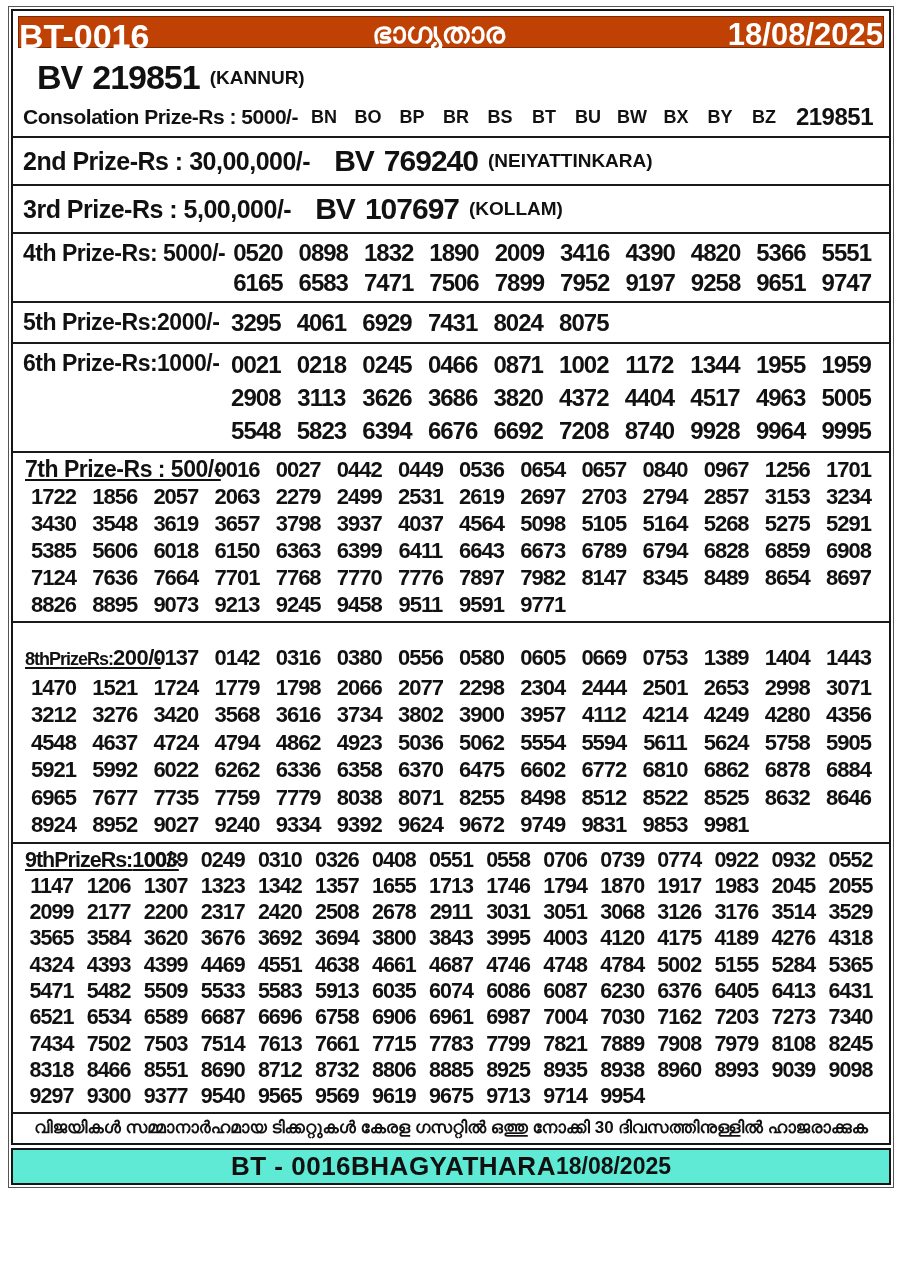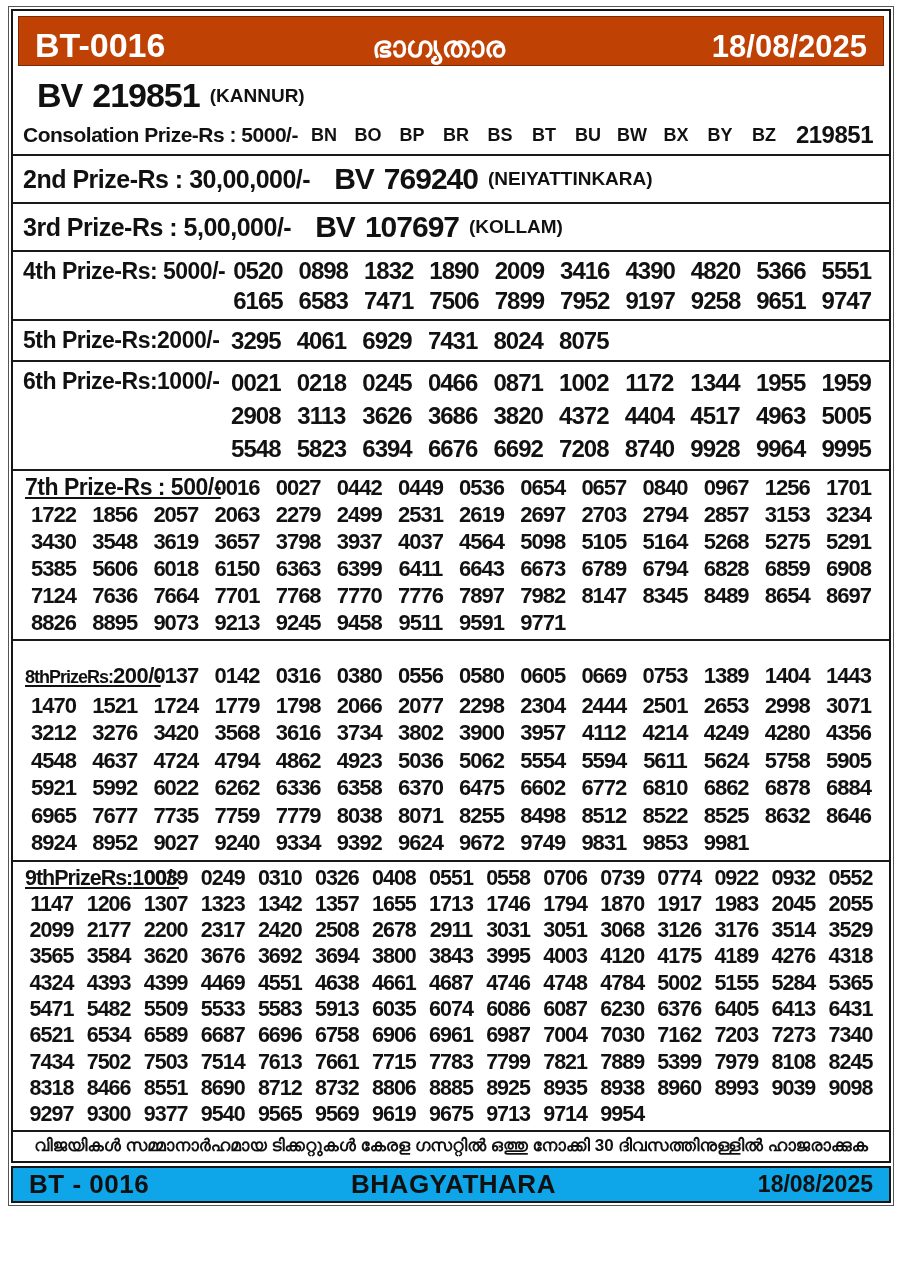--- a/index.html
+++ b/index.html
@@ -19,23 +19,23 @@
   .inner {
     border:2px solid #151515;
     padding:0;
   }
   
   .headbar {
     margin:5px;
     background:#bf4104;
     border:1px solid #7a2a02;
     color:#fff;
-    display:flex; align-items:flex-end; justify-content:space-between;
-    height:50px;
-    padding:0 16px;
+    display:flex; align-items:flex-start; justify-content:space-between;
+    height:32px;
+    padding:0 0;
   }
   .headbar .draw   { font-size:34px; font-weight:bold; letter-spacing:0; }
   .headbar .title  { font-size:29px; font-weight:bold; }
   .headbar .date   { font-size:31px; font-weight:bold; }
 
   .section { padding:2px 10px; border-top:2px solid #1a1a1a; }
   .section.first-sec { border-top:none; }
 
   
   .prizeline { display:flex; align-items:baseline; gap:10px; white-space:nowrap; }
@@ -94,23 +94,23 @@
   .note {
     border-top:2px solid #1a1a1a;
     text-align:center; font-size:17px; font-weight:bold;
     padding:4px 6px 5px 6px;
     letter-spacing:0;
   }
   .footbar {
     margin-top:3px;
     border:2px solid #151515;
     height:37px;
-    display:flex; align-items:center; justify-content:space-between;
+    display:flex; align-items:center; justify-content:center;
     padding:0 16px;
-    background:#0ea5e9;
+    background:#5eead4;
   }
   .footbar .f-draw { font-size:26px; font-weight:bold; letter-spacing:0.5px; }
   .footbar .f-name { font-size:26px; font-weight:bold; letter-spacing:0.5px; }
   .footbar .f-date { font-size:23px; font-weight:bold; }
 </style>
 </head>
 <body>
 
 <div class="sheet">
   <div class="inner">
@@ -530,21 +530,21 @@
           <span>7502</span>
           <span>7503</span>
           <span>7514</span>
           <span>7613</span>
           <span>7661</span>
           <span>7715</span>
           <span>7783</span>
           <span>7799</span>
           <span>7821</span>
           <span>7889</span>
-          <span>5399</span>
+          <span>7908</span>
           <span>7979</span>
           <span>8108</span>
           <span>8245</span>
           <span>8318</span>
           <span>8466</span>
           <span>8551</span>
           <span>8690</span>
           <span>8712</span>
           <span>8732</span>
           <span>8806</span>

